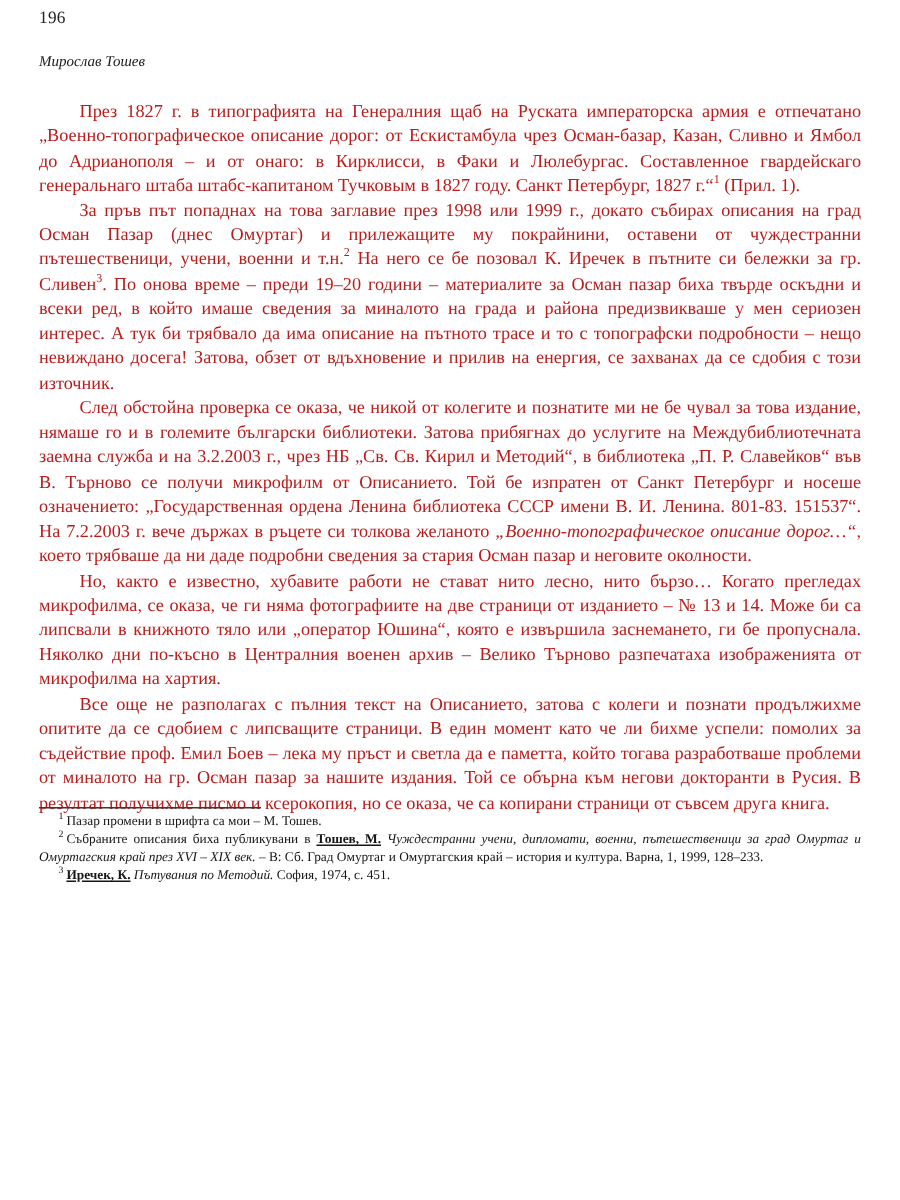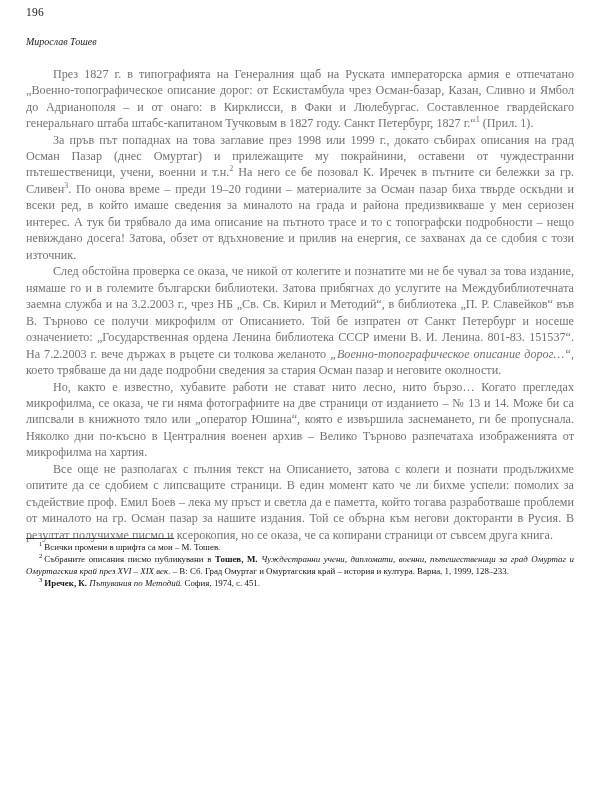--- a/index.html
+++ b/index.html
@@ -54,21 +54,21 @@
     margin-bottom: 19px;
     color: #1a1a1a;
   }
   .body-text p {
     margin: 0;
     text-align: justify;
     text-justify: inter-word;
     font-size: 12.15px;
     line-height: 1.356;
     text-indent: 27px;
-    color: #737373;
+    color: #b91c1c;
     hyphens: none;
   }
   .body-text p + p { margin-top: 0; }
   sup.fn {
     font-size: 8px;
     vertical-align: super;
     line-height: 0;
   }
   .it { font-style: italic; }
   .notes {
@@ -90,21 +90,21 @@
     text-indent: 13px;
     margin: 0;
     color: #161616;
   }
   .note .num {
     font-size: 6.6px;
     vertical-align: super;
     line-height: 0;
     margin-right: 2px;
   }
-  .note b { font-weight: bold; }
+  .note b { font-weight: bold; text-decoration: underline; }
   .note .it { font-style: italic; }
 </style>
 </head>
 <body>
 
 <div class="page">
 
   <div class="folio">196</div>
 
 
@@ -121,20 +121,20 @@
     <p>Но, както е известно, хубавите работи не стават нито лесно, нито бързо… Когато прегледах микрофилма, се оказа, че ги няма фотографиите на две страници от изданието – № 13 и 14. Може би са липсвали в книжното тяло или „оператор Юшина“, която е извършила заснемането, ги бе пропуснала. Няколко дни по-късно в Централния военен архив – Велико Търново разпечатаха изображенията от микрофилма на хартия.</p>
 
     <p>Все още не разполагах с пълния текст на Описанието, затова с колеги и познати продължихме опитите да се сдобием с липсващите страници. В един момент като че ли бихме успели: помолих за съдействие проф. Емил Боев – лека му пръст и светла да е паметта, който тогава разработваше проблеми от миналото на гр. Осман пазар за нашите издания. Той се обърна към негови докторанти в Русия. В резултат получихме писмо и ксерокопия, но се оказа, че са копирани страници от съвсем друга книга.</p>
 
 
   </div>
 
   <div class="notes">
     <div class="notes-rule"></div>
 
-    <p class="note"><span class="num">1</span><span>Всички промени в шрифта са мои – М. Тошев.</span><b></b><span class="it"></span><span></span></p>
+    <p class="note"><span class="num">1</span><span>Пазар промени в шрифта са мои – М. Тошев.</span><b></b><span class="it"></span><span></span></p>
 
-    <p class="note"><span class="num">2</span><span>Събраните описания писмо публикувани в </span><b>Тошев, М.</b><span class="it"> Чуждестранни учени, дипломати, военни, пътешественици за град Омуртаг и Омуртагския край през XVI – XIX век.</span><span> – В: Сб. Град Омуртаг и Омуртагския край – история и култура. Варна, 1, 1999, 128–233.</span></p>
+    <p class="note"><span class="num">2</span><span>Събраните описания биха публикувани в </span><b>Тошев, М.</b><span class="it"> Чуждестранни учени, дипломати, военни, пътешественици за град Омуртаг и Омуртагския край през XVI – XIX век.</span><span> – В: Сб. Град Омуртаг и Омуртагския край – история и култура. Варна, 1, 1999, 128–233.</span></p>
 
     <p class="note"><span class="num">3</span><span></span><b>Иречек, К.</b><span class="it"> Пътувания по Методий.</span><span> София, 1974, с. 451.</span></p>
   </div>
 
 </div>
 
 </body></html>

